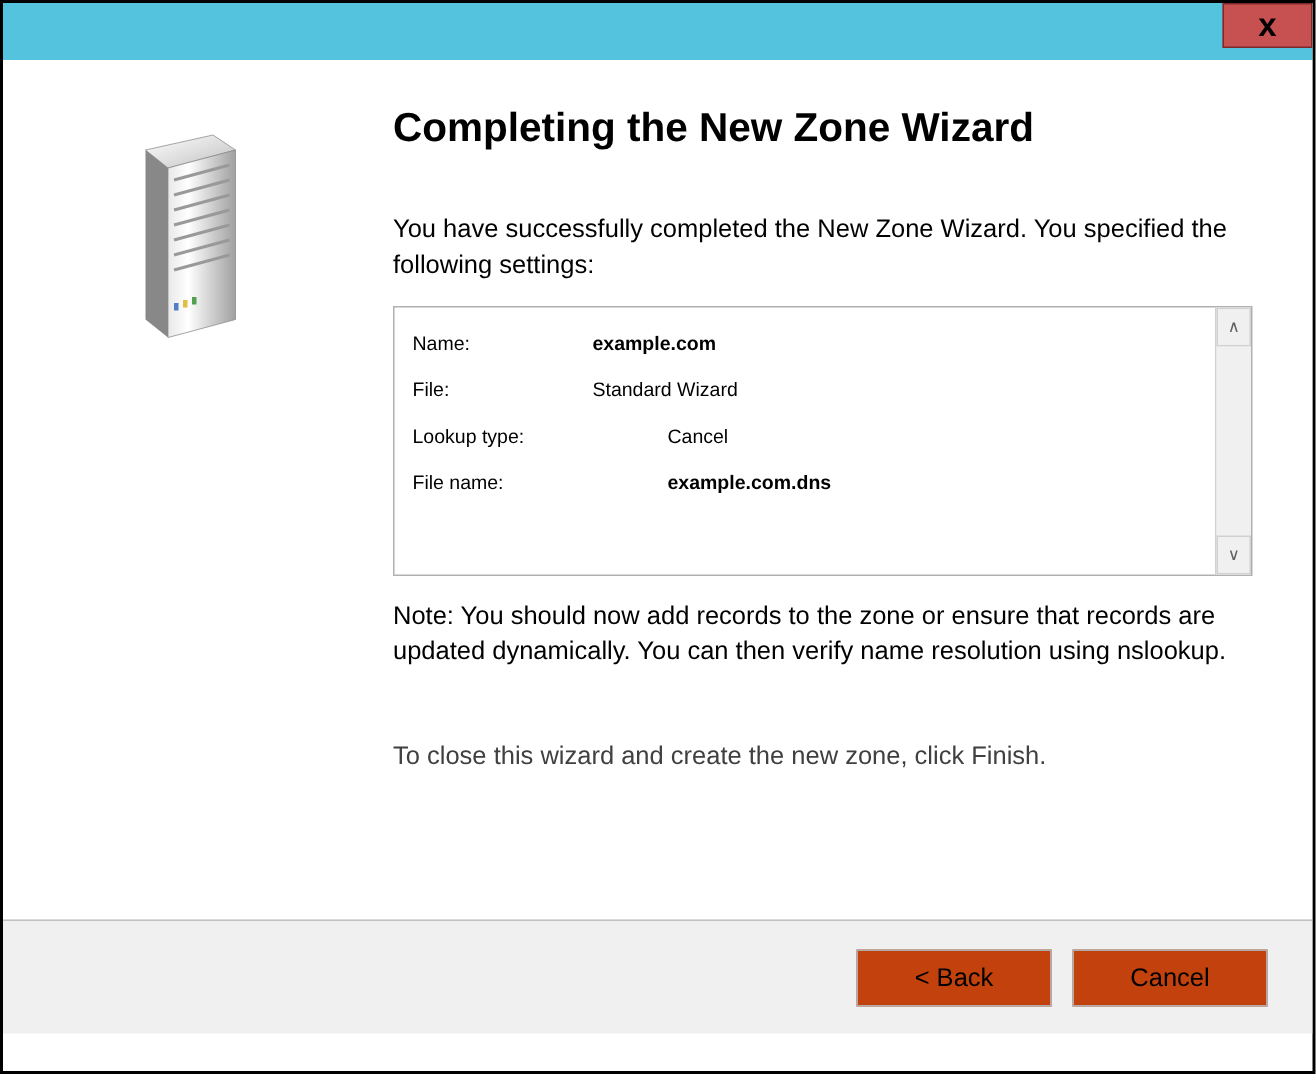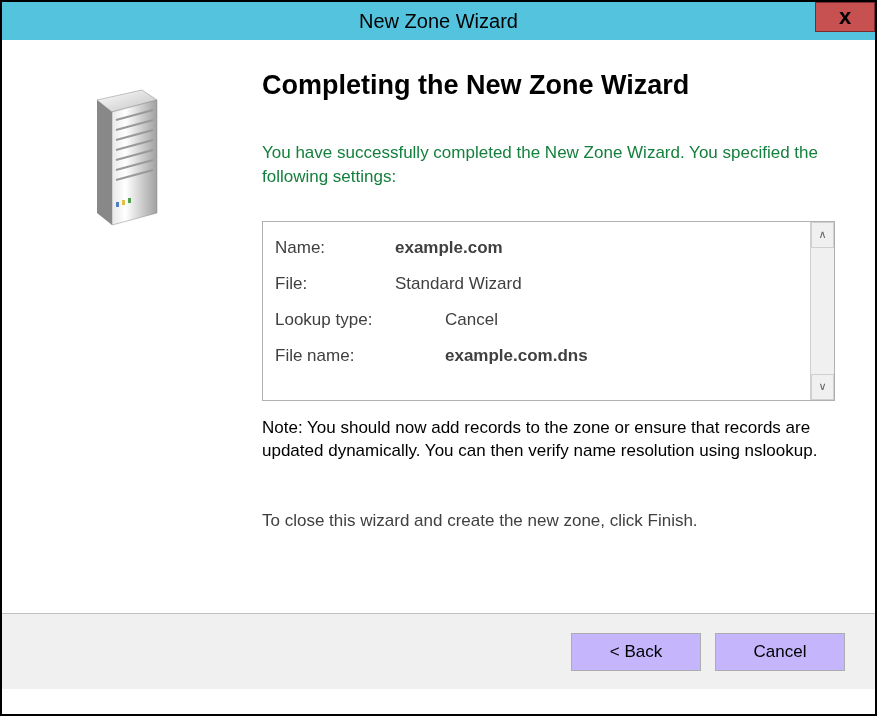--- a/index.html
+++ b/index.html
@@ -65,39 +65,39 @@
       padding: 30px 40px 20px 10px;
     }
     .wizard-heading {
       font-size: 27px;
       font-weight: bold;
       color: #000;
       margin-bottom: 40px;
     }
     .intro-text {
       font-size: 17px;
-      color: #15803d;
+      color: #000000;
       line-height: 1.4;
-      margin-bottom: 32px;
+      margin-bottom: 15px;
     }
     .settings-box {
       border: 1px solid #b0b0b0;
       height: 180px;
       display: flex;
       margin-bottom: 15px;
     }
     .settings-list {
       flex: 1;
       padding: 8px 12px;
     }
     .setting-row {
       display: flex;
       padding: 8px 0;
-      font-size: 17px;
-      color: #404040;
+      font-size: 13px;
+      color: #000000;
     }
     .setting-label {
       min-width: 120px;
     }
     .setting-value {
       flex: 1;
     }
     .setting-value.bold {
       font-weight: bold;
     }
@@ -140,40 +140,39 @@
       display: flex;
       align-items: center;
       justify-content: flex-end;
       padding-right: 30px;
       gap: 14px;
       background: #f0f0f0;
     }
     .wiz-button {
       min-width: 130px;
       height: 38px;
-      background: #c4b5fd;
+      background: #c2410c;
       border: 1px solid #adadad;
       font-size: 17px;
       color: #000;
       cursor: pointer;
       font-family: inherit;
     }
     .finish-wrap {
       border: 5px solid #ff0000;
       padding: 3px;
     }
     .finish-wrap .wiz-button {
       border: 2px solid #7ea8c8;
     }
   </style>
 </head>
 <body>
 
 <div class="titlebar">
-  <span class="titlebar-text">New Zone Wizard</span>
   <div class="close-btn">
     <span>x</span>
   </div>
 </div>
 
 <div class="content-area">
   <div class="sidebar-image">
     <div class="server-icon">
       <svg viewBox="0 0 90 150">
         <defs>

